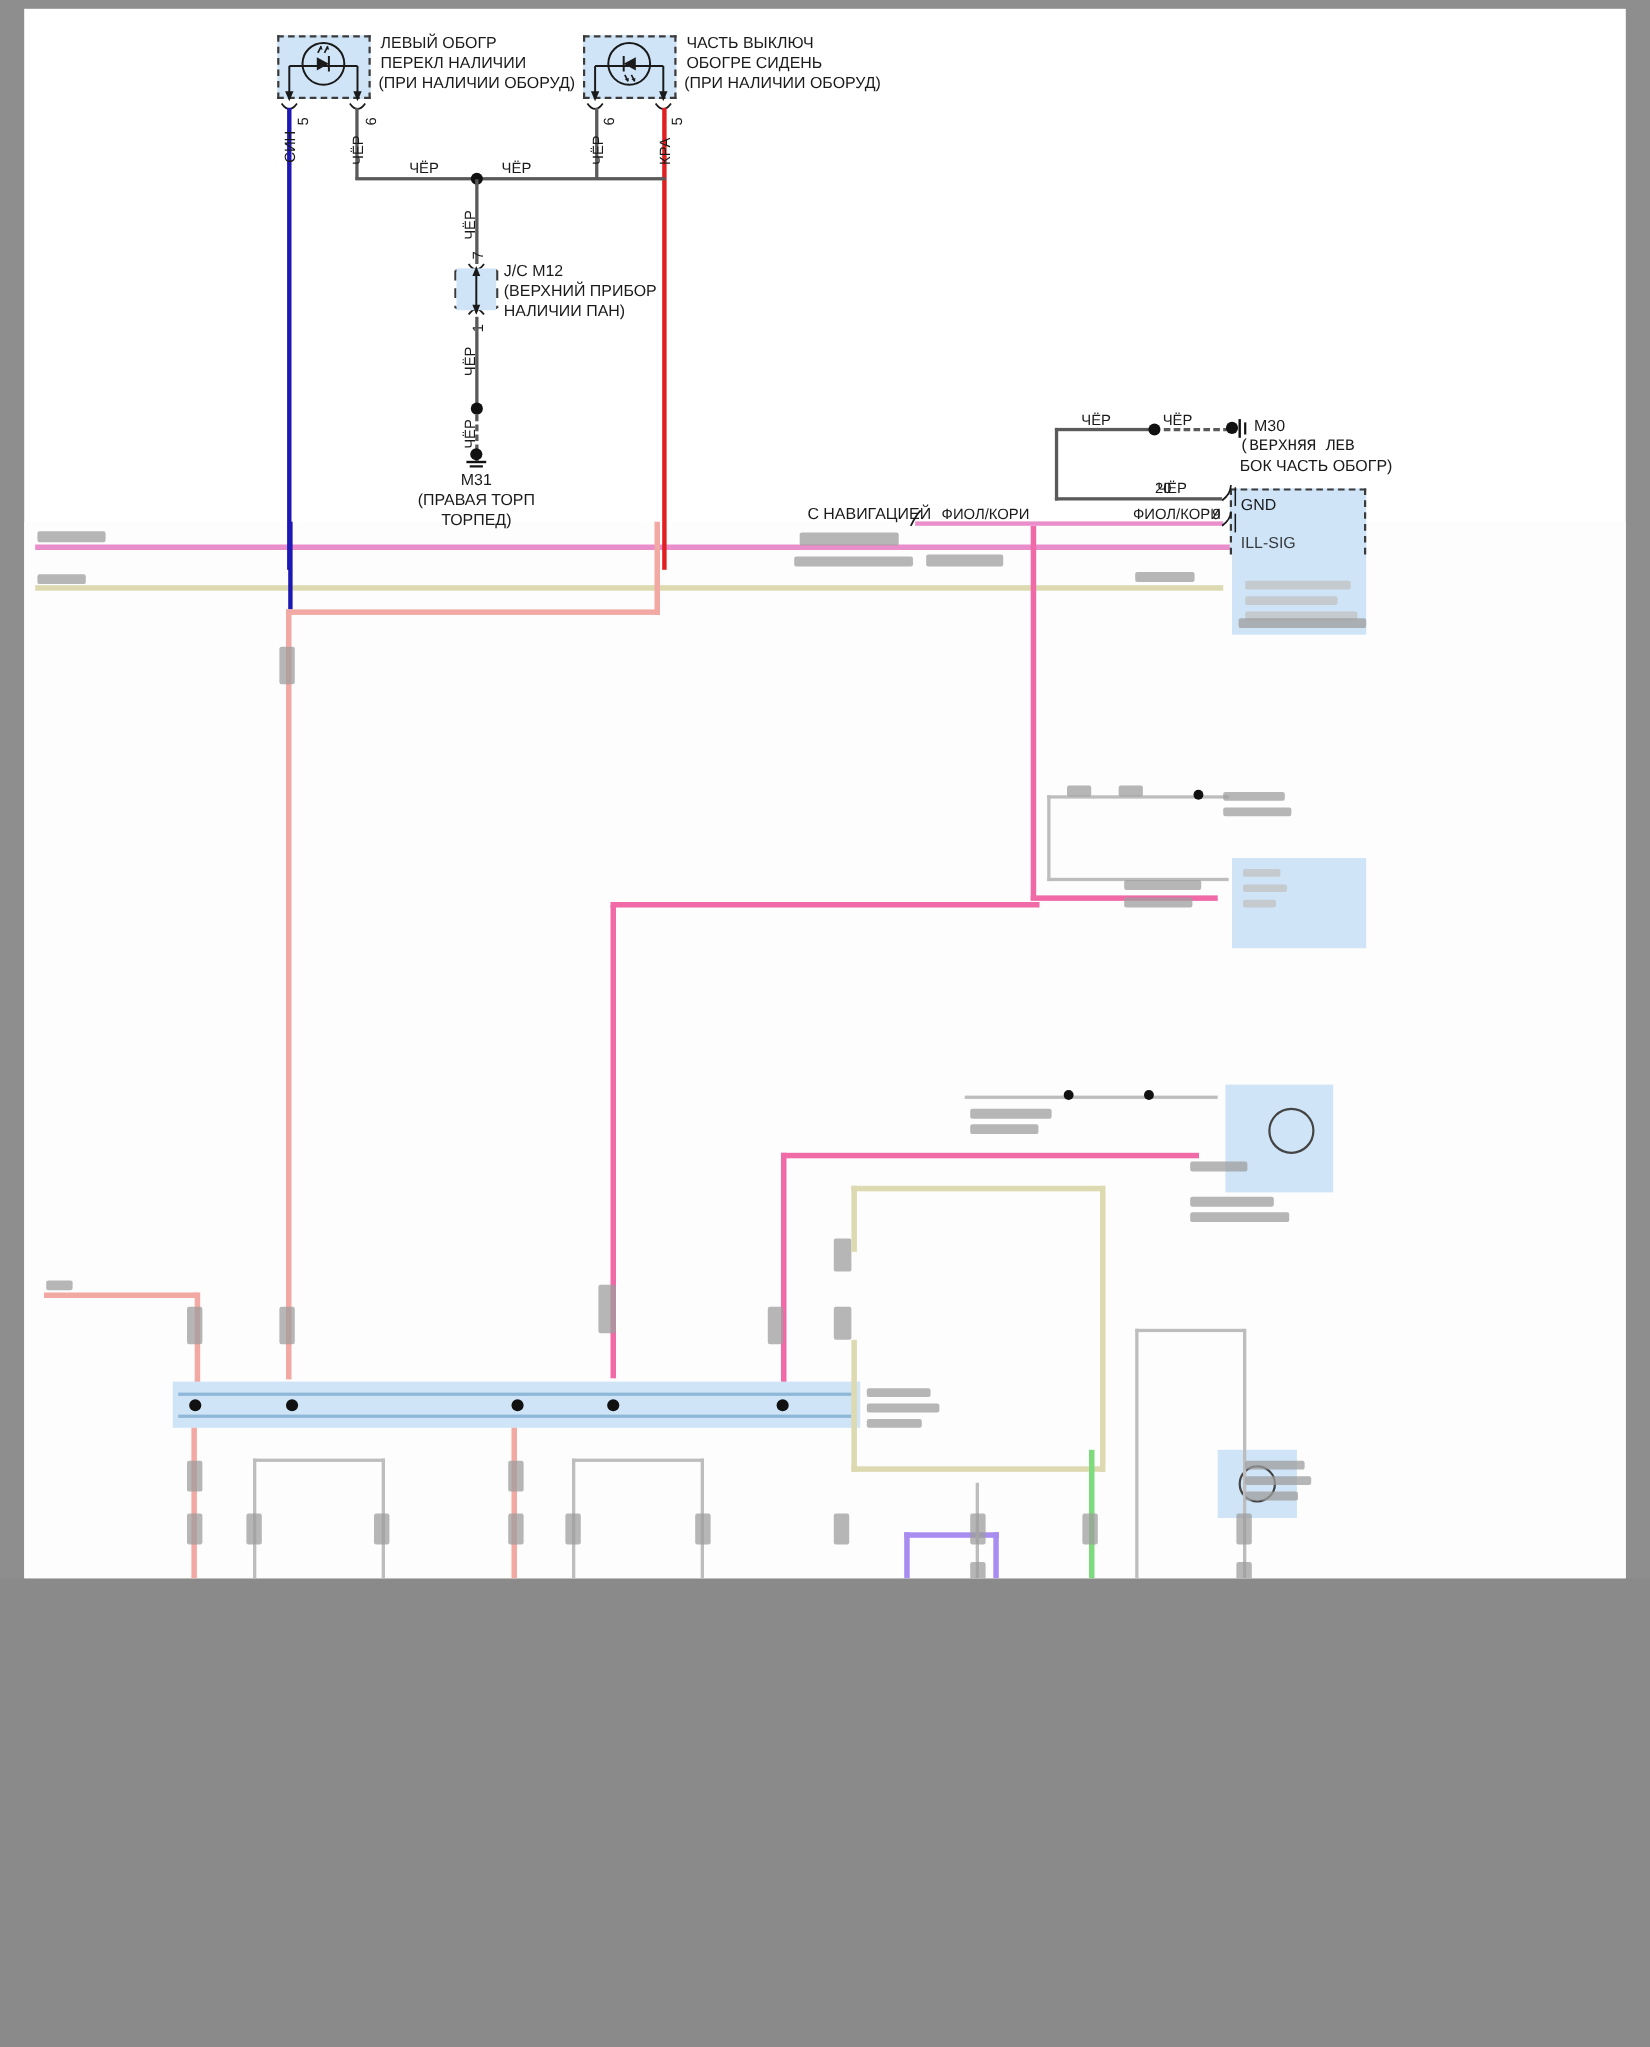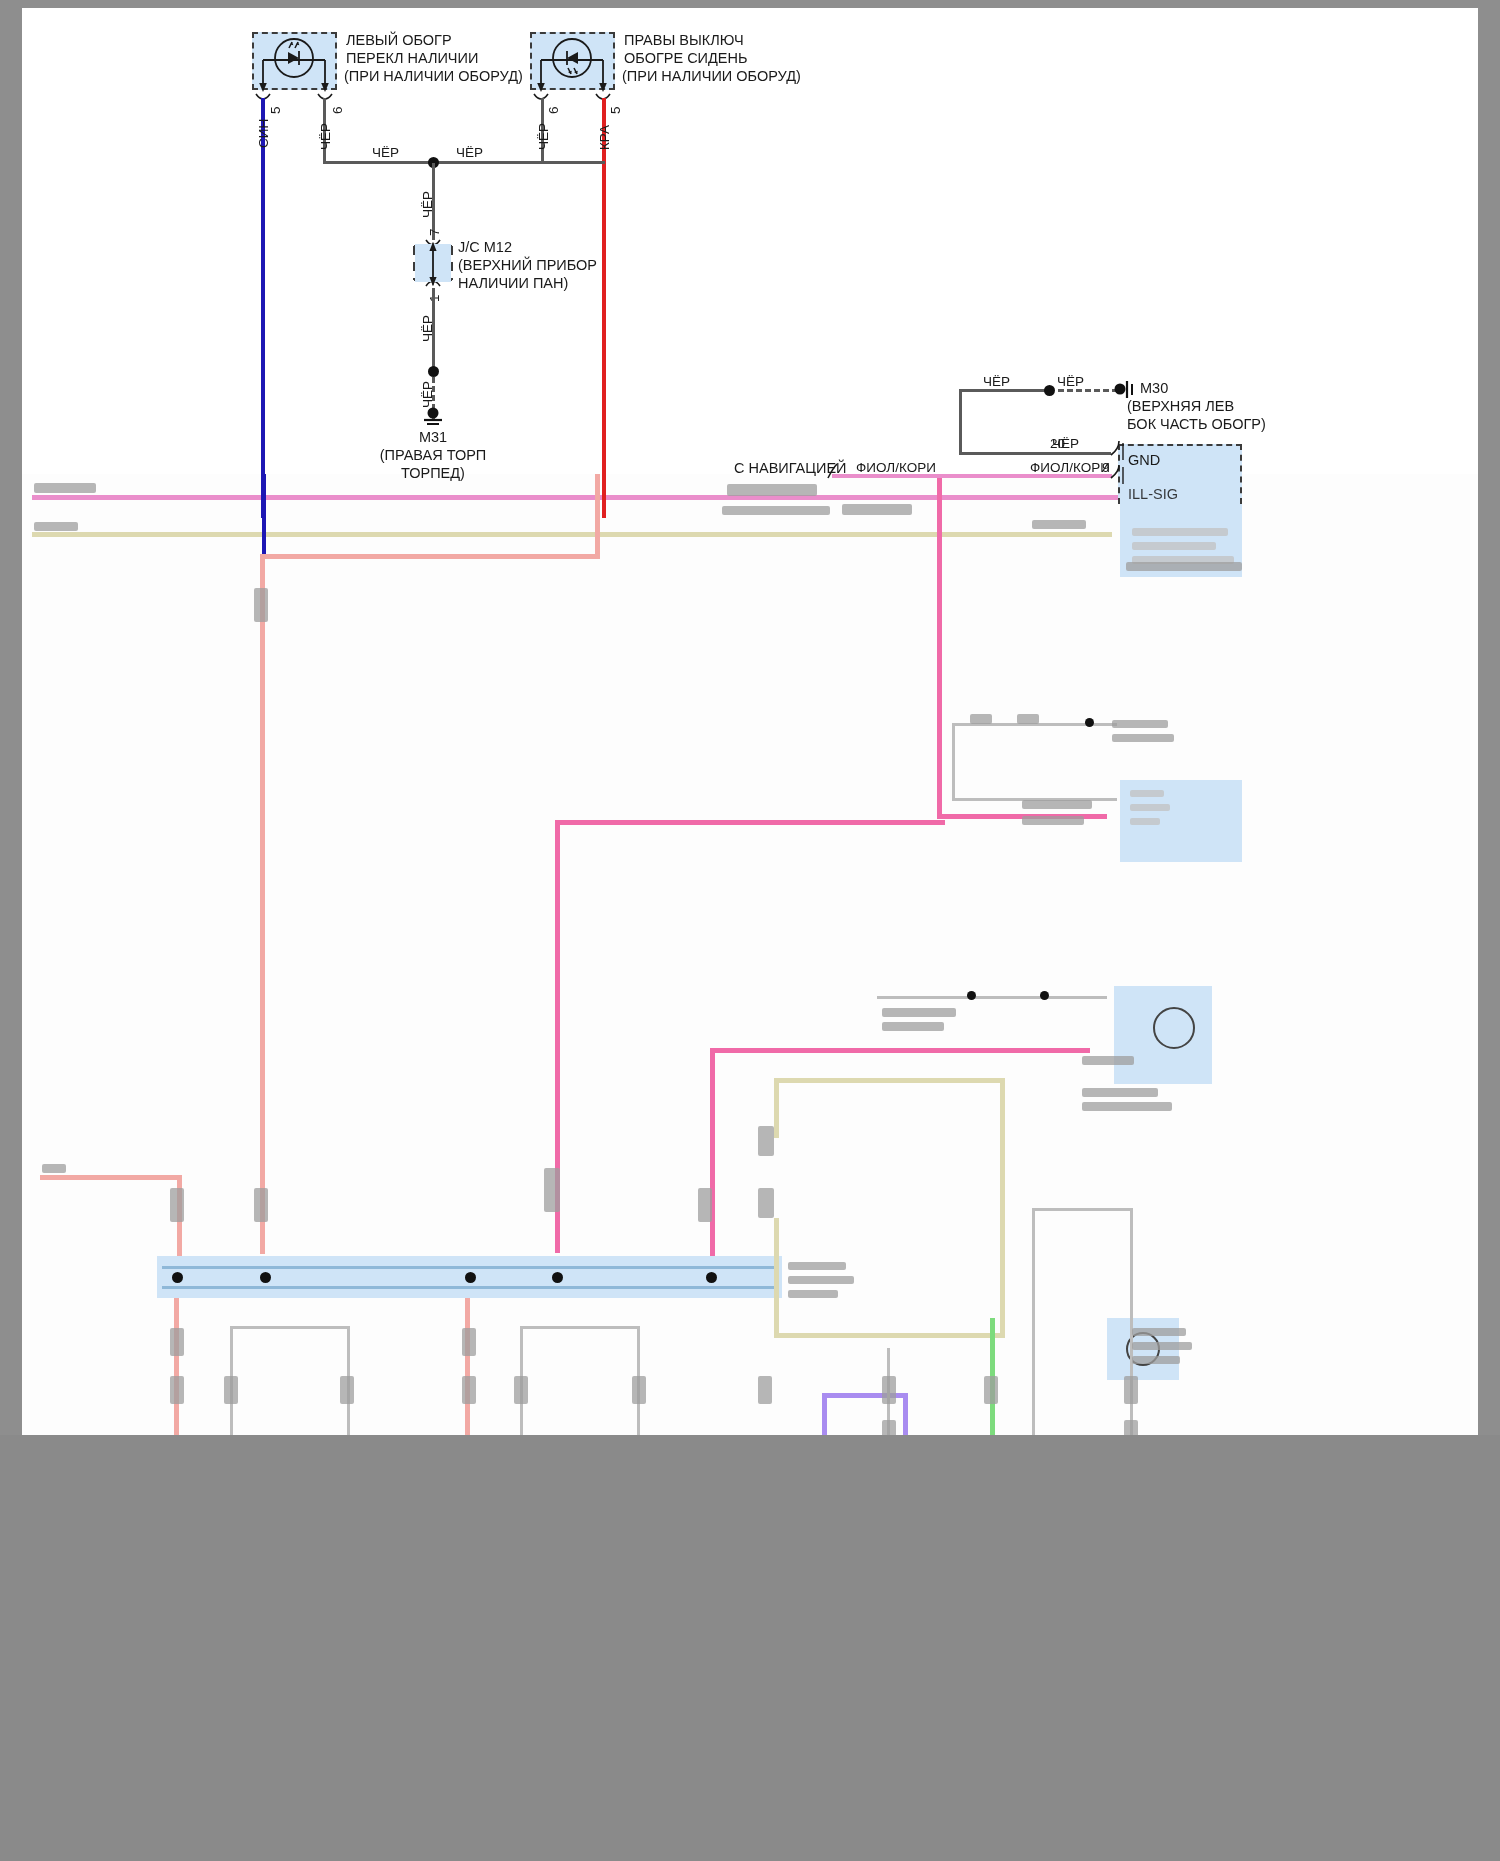--- a/index.html
+++ b/index.html
@@ -292,21 +292,21 @@
         <line x1="546" y1="60" x2="549" y2="66" stroke="#1a1a1a" stroke-width="1.5"></line>
         <polygon points="549,66 546,64 549.8,62.8" fill="#1a1a1a"></polygon>
         <line x1="552" y1="60" x2="555" y2="66" stroke="#1a1a1a" stroke-width="1.5"></line>
         <polygon points="555,66 552,64 555.8,62.8" fill="#1a1a1a"></polygon>
         <path d="M519,52 L519,78 M519,52 L581,52 M581,52 L581,78" fill="none" stroke="#1a1a1a" stroke-width="1.8"></path>
         <polygon points="519,84 515.2,75 522.8,75" fill="#1a1a1a"></polygon>
         <polygon points="581,84 577.2,75 584.8,75" fill="#1a1a1a"></polygon>
         <path d="M512,86 q7,10 14,0" fill="none" stroke="#1a1a1a" stroke-width="1.6"></path>
         <path d="M574,86 q7,10 14,0" fill="none" stroke="#1a1a1a" stroke-width="1.6"></path>
       </svg>
-      <div class="lbl s14" style="left:602px;top:24px;">ПРАВЫ ВЫКЛЮЧ</div>
+      <div class="lbl s14" style="left:602px;top:24px;">ЧАСТЬ ВЫКЛЮЧ</div>
       <div class="lbl s14" style="left:602px;top:42px;">ОБОГРЕ СИДЕНЬ</div>
       <div class="lbl s14" style="left:600px;top:60px;">(ПРИ НАЛИЧИИ ОБОРУД)</div>
 
       <div class="pin" style="left:524px;top:106px;">6</div>
       <div class="pin" style="left:586px;top:106px;">5</div>
 
       <div class="wire v w-blk" style="left:519px;top:90px;width:3px;height:65px;"></div>
       <div class="vlbl" style="left:514px;top:142px;">ЧЁР</div>
 
       <div class="wire v w-red" style="left:580px;top:90px;width:4px;height:420px;"></div>
@@ -367,21 +367,21 @@
       <div class="dashwire" style="left:1036px;top:381px;width:60px;"></div>
       <div class="lbl s13" style="left:961px;top:366px;">ЧЁР</div>
       <div class="lbl s13" style="left:1035px;top:366px;">ЧЁР</div>
 
       <svg class="olay" width="1456" height="1845">
         <circle cx="1098" cy="381" r="5.5" fill="#111"></circle>
         <line x1="1105" y1="373" x2="1105" y2="390" stroke="#111" stroke-width="2.2"></line>
         <line x1="1110" y1="376" x2="1110" y2="387" stroke="#111" stroke-width="2"></line>
       </svg>
       <div class="lbl s14" style="left:1118px;top:372px;">M30</div>
-      <div class="lbl s14" style="left:1105px;top:390px;">(ВЕРХНЯЯ ЛЕВ</div>
+      <div class="lbl s14" style="left:1105px;top:390px;font-family:Liberation Mono, monospace;">(ВЕРХНЯЯ ЛЕВ</div>
       <div class="lbl s14" style="left:1105px;top:408px;">БОК ЧАСТЬ ОБОГР)</div>
 
       <div class="wire v w-blk" style="left:937px;top:381px;width:3px;height:66px;"></div>
       <div class="wire h w-blk" style="left:937px;top:444px;width:152px;height:3px;"></div>
       <div class="lbl s13" style="left:1030px;top:428px;">ЧЁР</div>
       <div class="lbl s13" style="left:1028px;top:428px;">20</div>
 
       <div class="wire h w-pnk" style="left:810px;top:466px;width:280px;height:4px;"></div>
       <div class="lbl s13" style="left:834px;top:452px;">ФИОЛ/КОРИ</div>
       <div class="lbl s13" style="left:1008px;top:452px;">ФИОЛ/КОРИ</div>

